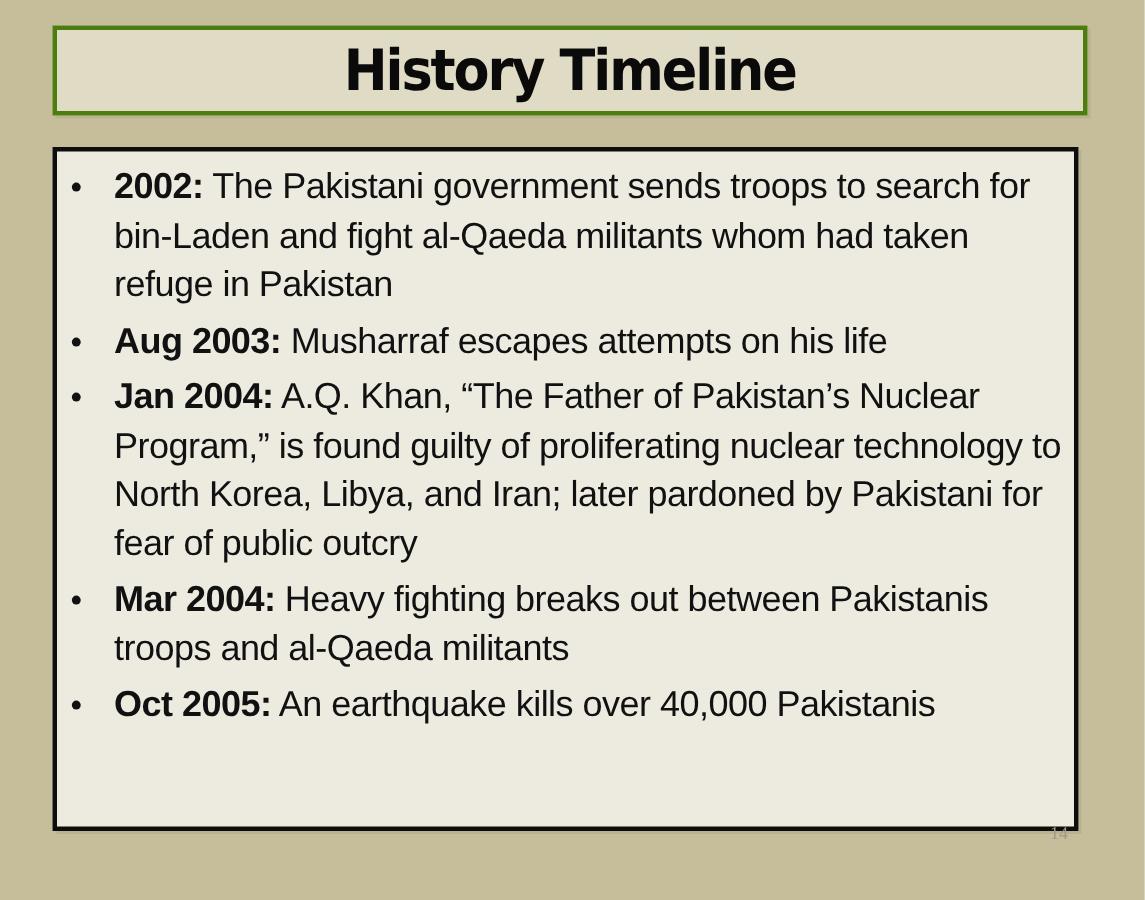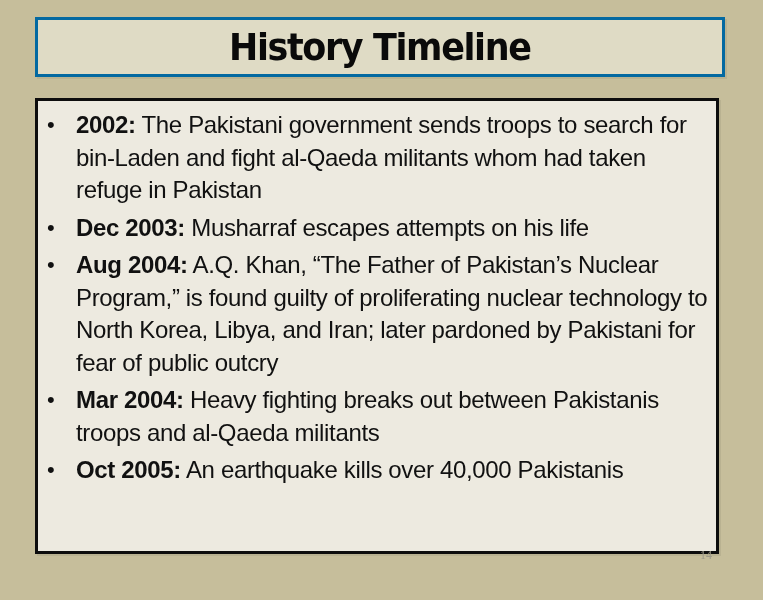--- a/index.html
+++ b/index.html
@@ -15,21 +15,21 @@
       font-family: "Liberation Sans", "DejaVu Sans", sans-serif;
       color: #111;
     }
     .title-box {
       position: absolute;
       left: 35px;
       top: 17px;
       width: 684px;
       height: 54px;
       background: #dfdbc5;
-      border: 3px solid #0369a1;
+      border: 3px solid #4d7c0f;
       box-shadow: 2px 2px 0 #b9b291;
       display: flex;
       align-items: center;
       justify-content: center;
     }
     .title-text {
       font-family: "DejaVu Sans", "Liberation Sans", sans-serif;
       font-weight: bold;
       font-size: 38px;
       letter-spacing: -1.5px;
@@ -90,25 +90,25 @@
 </div>
 
 <div class="content-box">
   <ul class="bullet-list">
     <li class="bullet-item">
       <span class="bullet-dot">•</span>
       <span class="bullet-date">2002:</span><span> The Pakistani government sends troops to search for bin-Laden and fight al-Qaeda militants whom had taken refuge in Pakistan</span>
     </li>
     <li class="bullet-item">
       <span class="bullet-dot">•</span>
-      <span class="bullet-date">Dec 2003:</span><span> Musharraf escapes attempts on his life</span>
+      <span class="bullet-date">Aug 2003:</span><span> Musharraf escapes attempts on his life</span>
     </li>
     <li class="bullet-item">
       <span class="bullet-dot">•</span>
-      <span class="bullet-date">Aug 2004:</span><span> A.Q. Khan, “The Father of Pakistan’s Nuclear Program,” is found guilty of proliferating nuclear technology to North Korea, Libya, and Iran; later pardoned by Pakistani for fear of public outcry</span>
+      <span class="bullet-date">Jan 2004:</span><span> A.Q. Khan, “The Father of Pakistan’s Nuclear Program,” is found guilty of proliferating nuclear technology to North Korea, Libya, and Iran; later pardoned by Pakistani for fear of public outcry</span>
     </li>
     <li class="bullet-item">
       <span class="bullet-dot">•</span>
       <span class="bullet-date">Mar 2004:</span><span> Heavy fighting breaks out between Pakistanis troops and al-Qaeda militants</span>
     </li>
     <li class="bullet-item">
       <span class="bullet-dot">•</span>
       <span class="bullet-date">Oct 2005:</span><span> An earthquake kills over 40,000 Pakistanis</span>
     </li>
   </ul>

